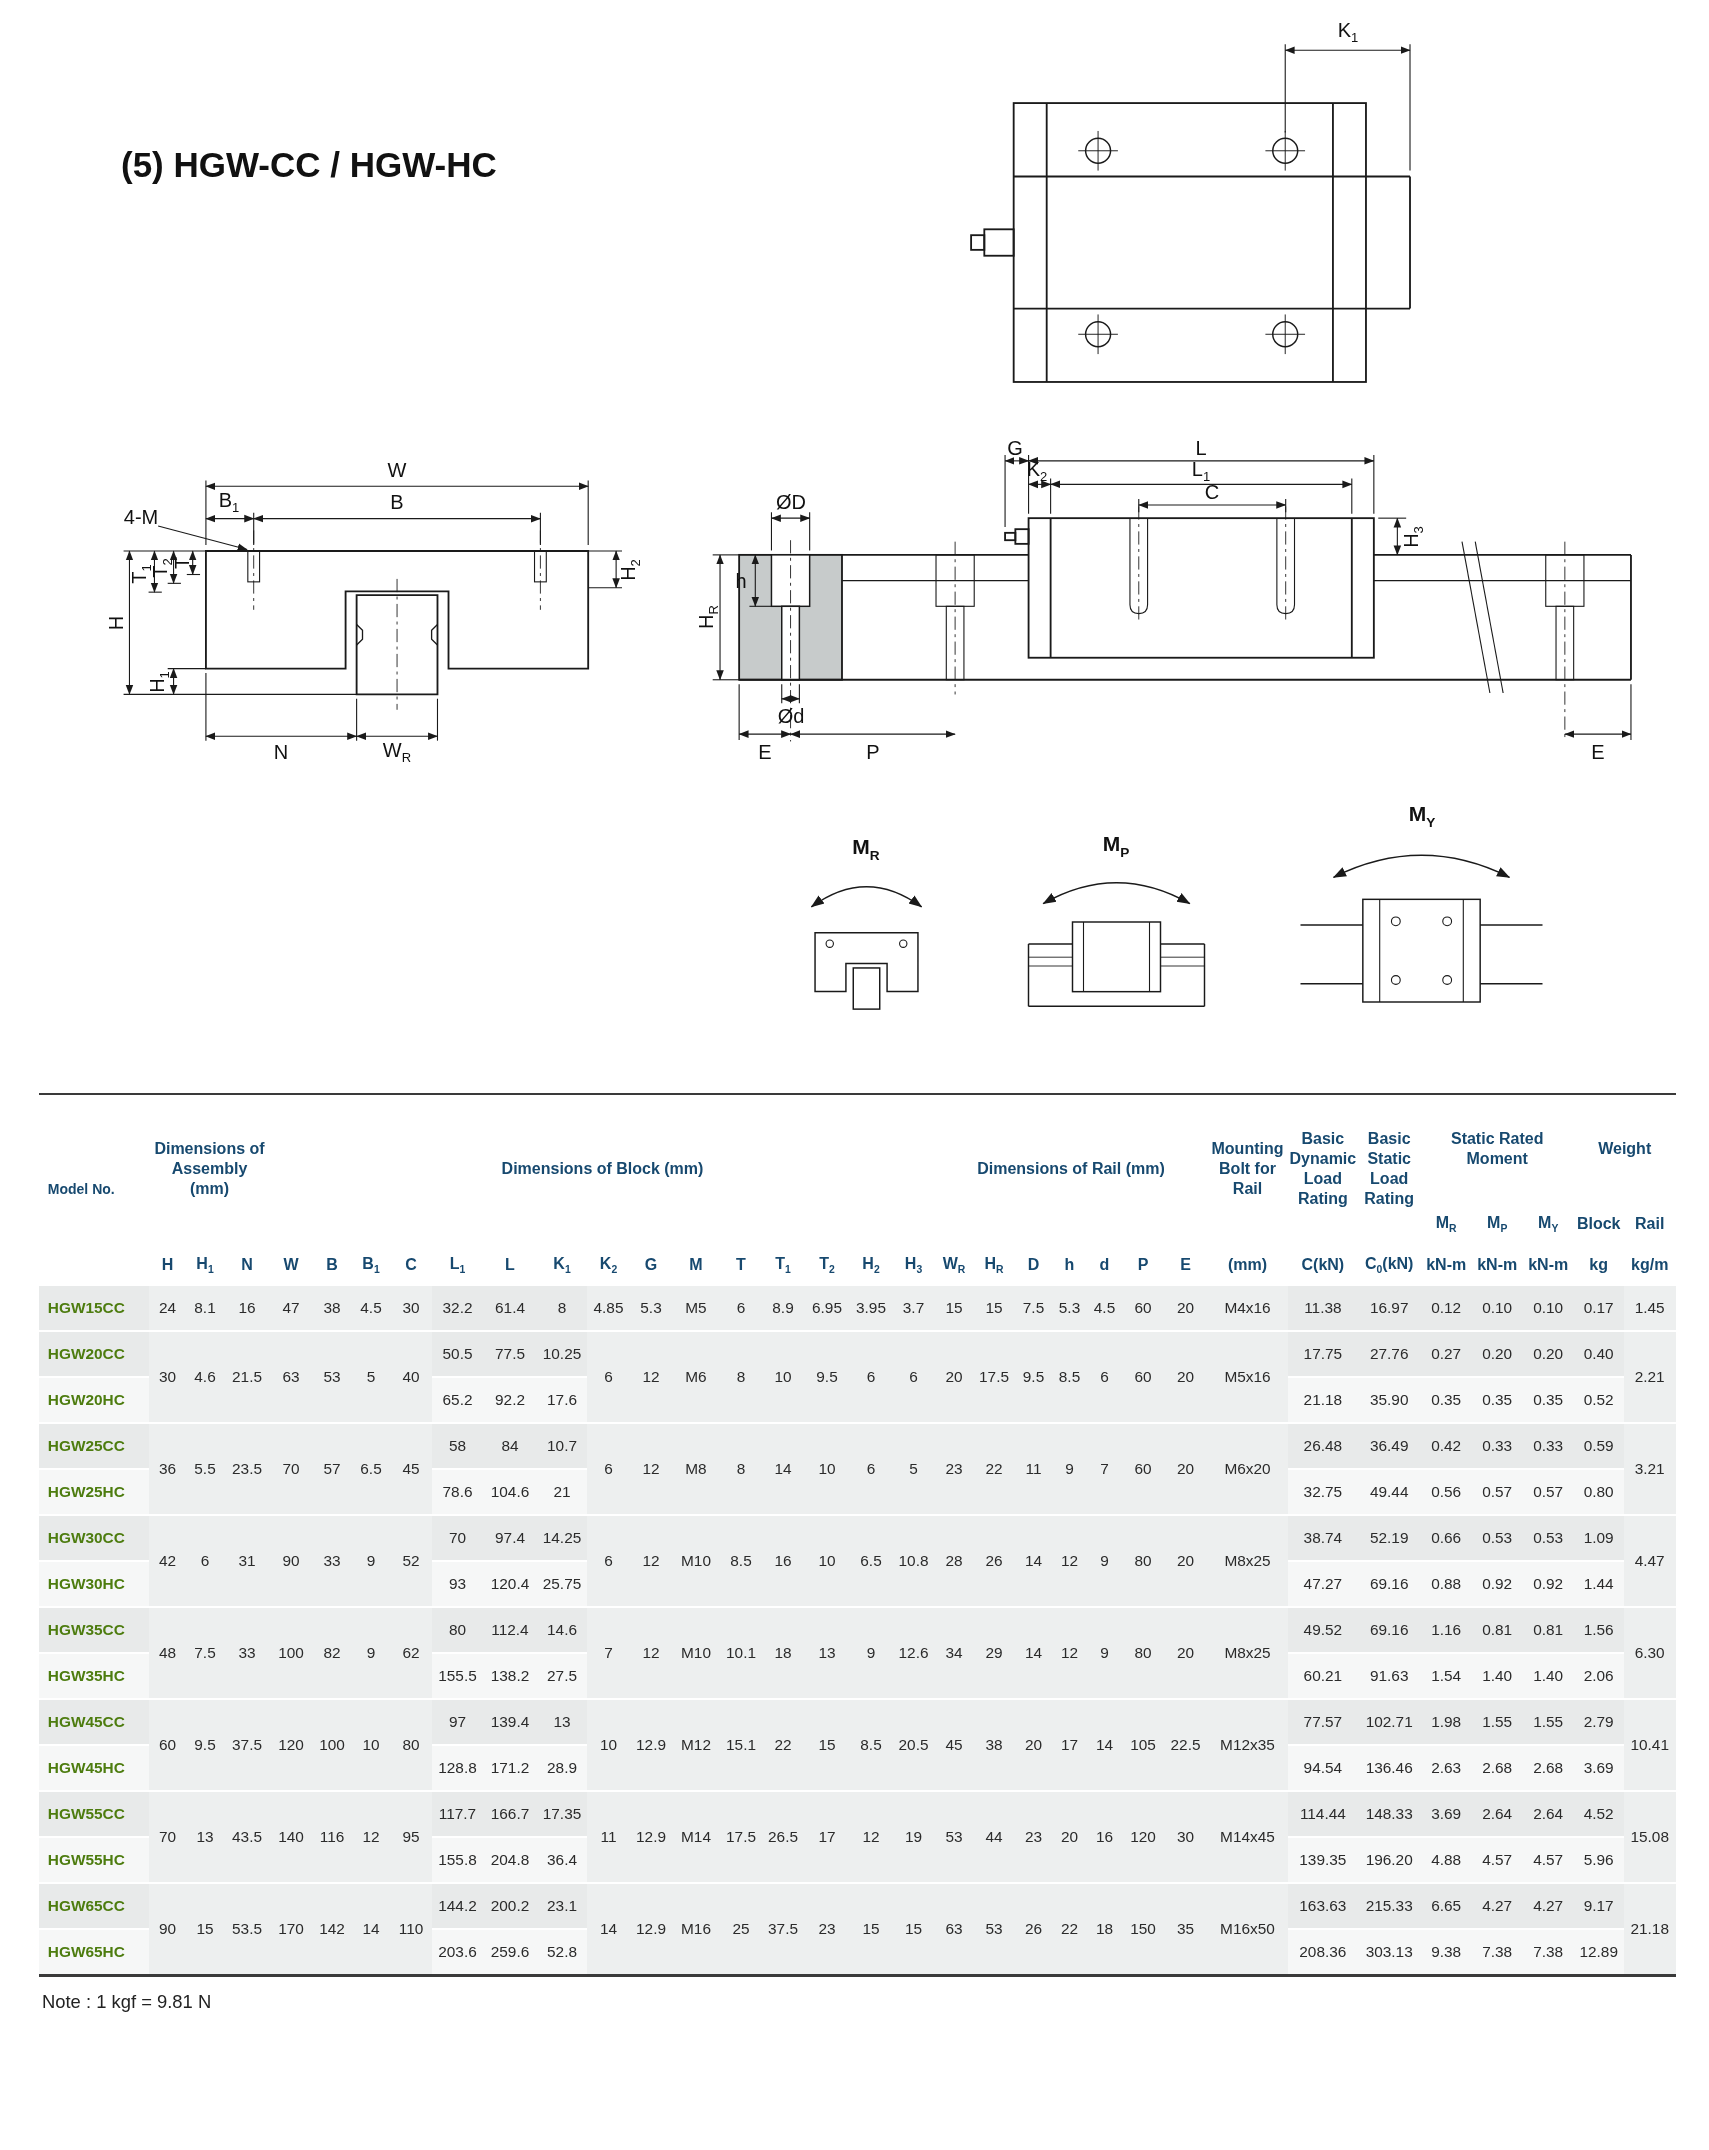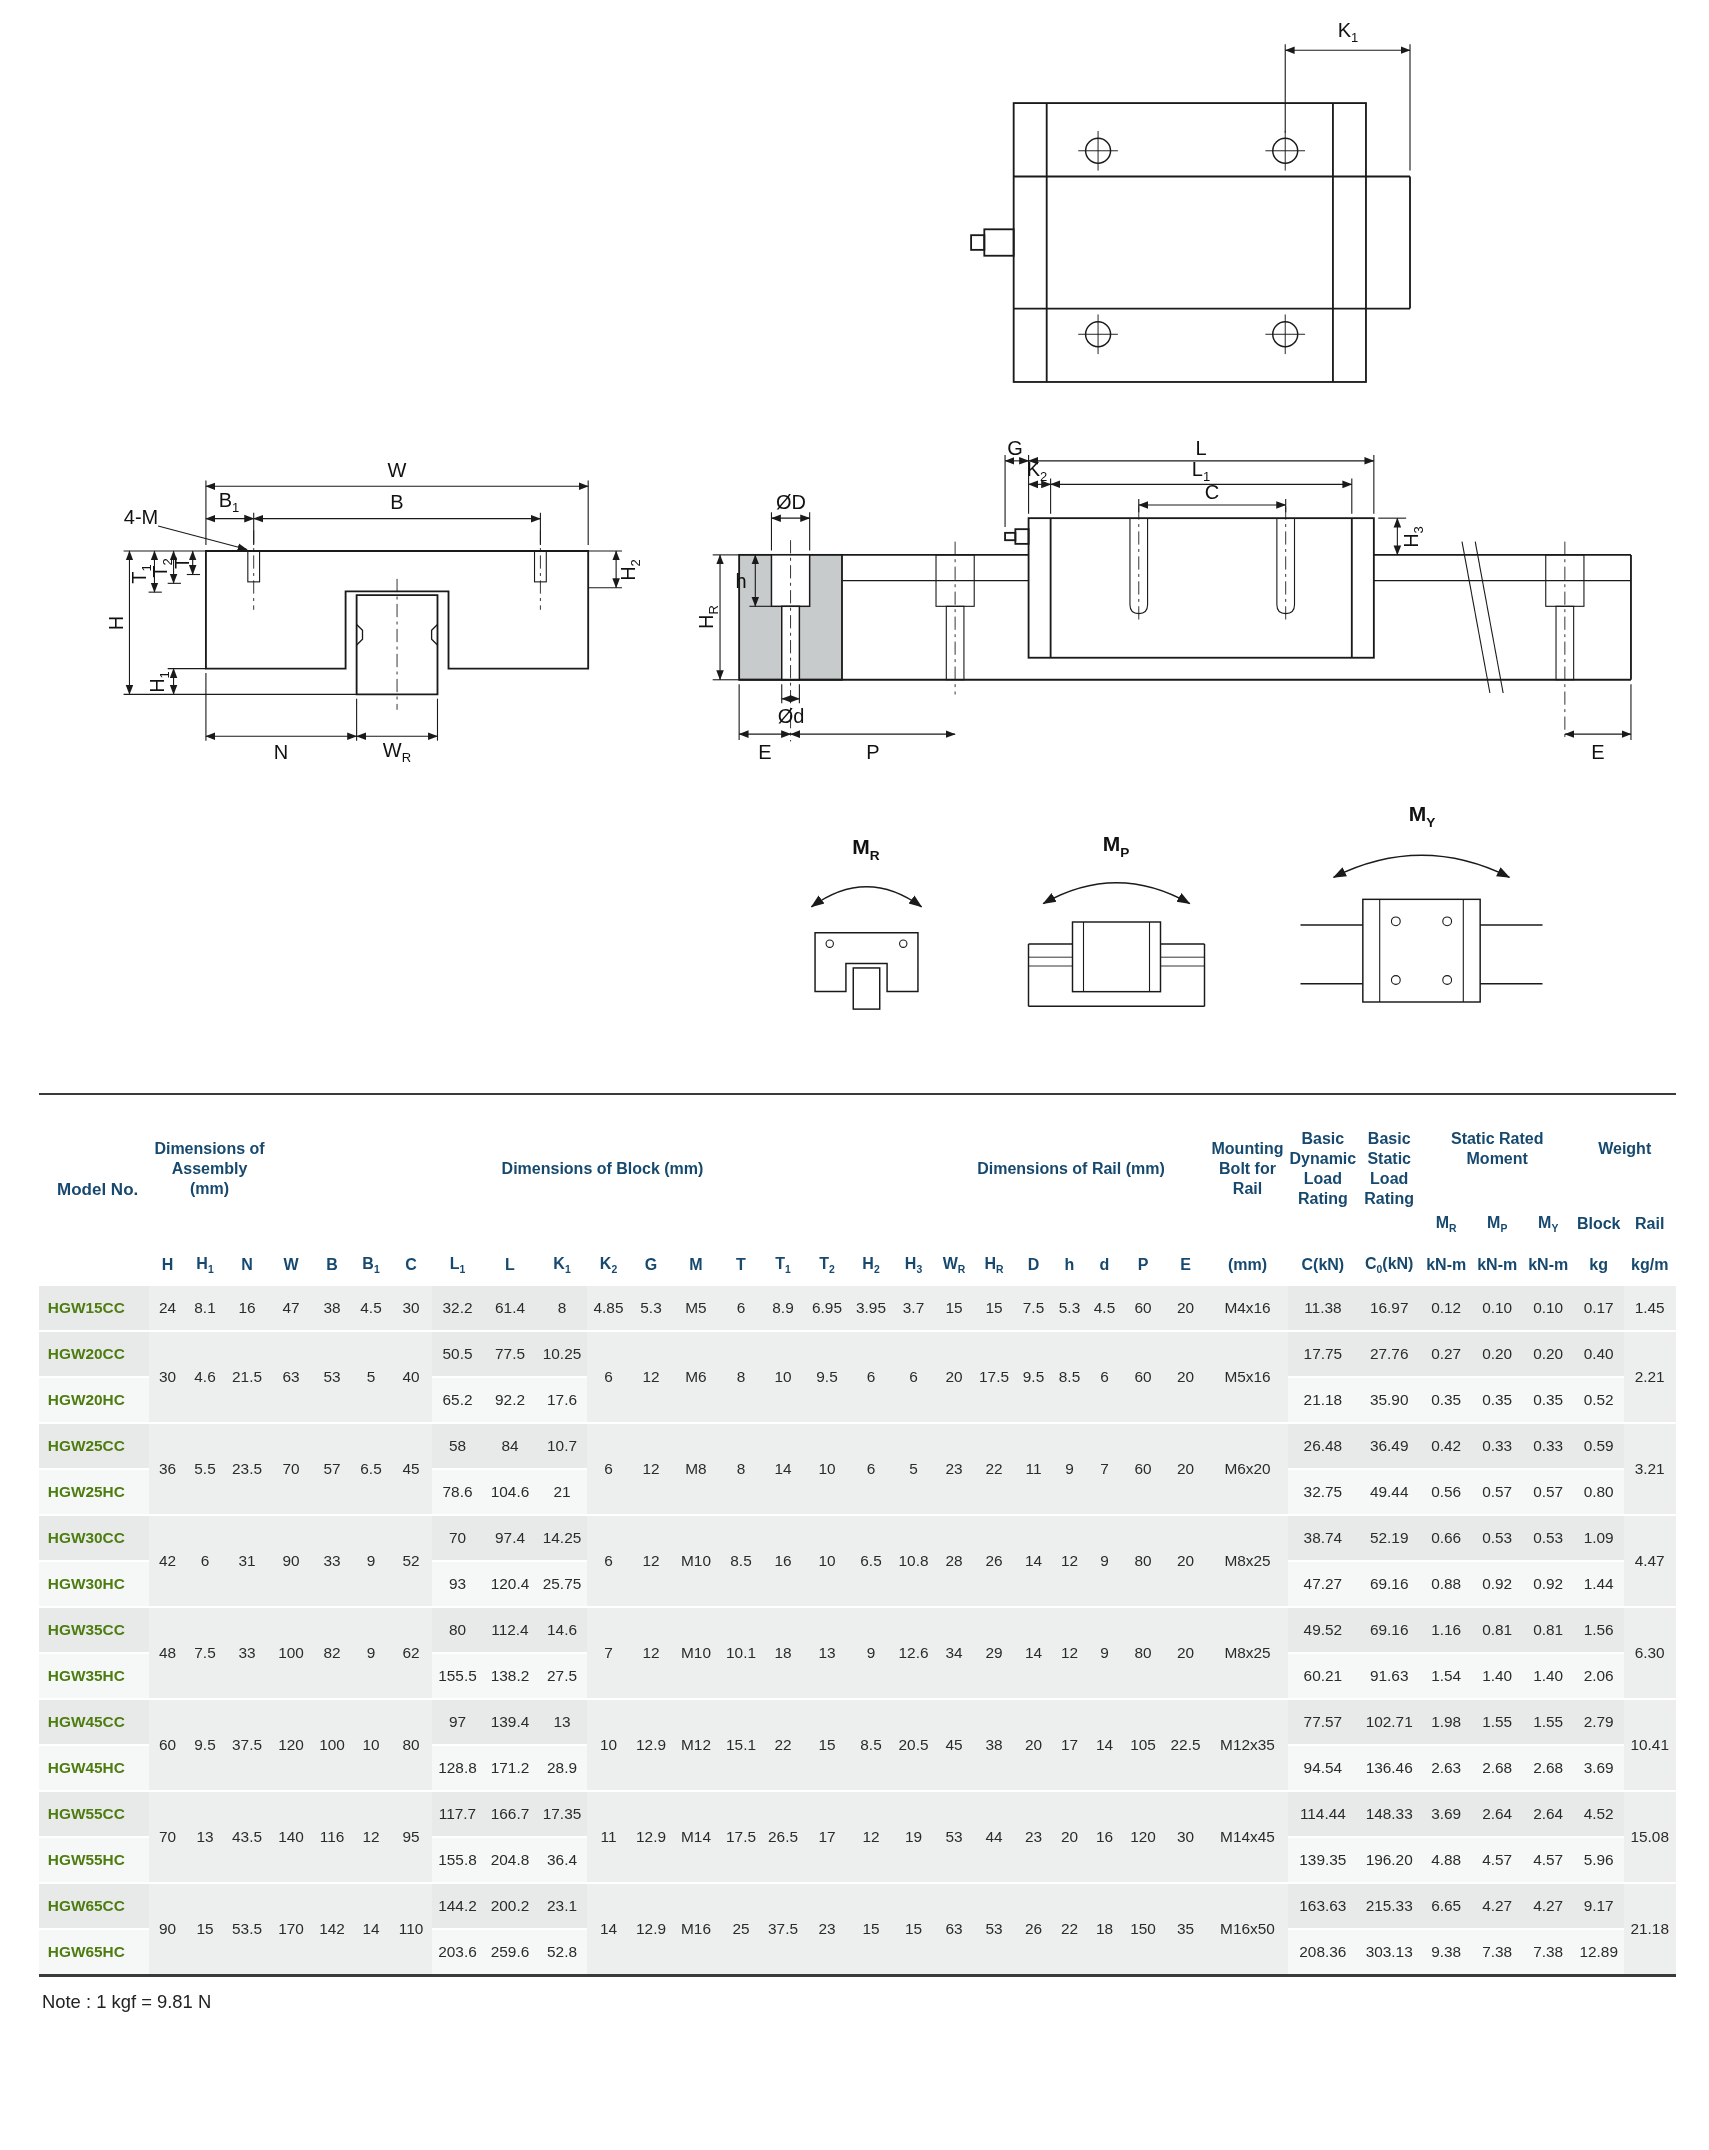--- a/index.html
+++ b/index.html
@@ -15,37 +15,38 @@
   .dlabel { position:absolute; transform:translate(-50%,-50%); font-size:20px; color:#111; white-space:nowrap; }
   .dlabel.rot { transform:translate(-50%,-50%) rotate(-90deg); }
   .mlabel { font-size:21px; font-weight:bold; }
   svg { display:block; }
 
   .spec { border-collapse:collapse; table-layout:fixed; margin:13.2px 0 0 39px;
           border-top:2.2px solid #3a3a3a; border-bottom:3.7px solid #3a3a3a; }
   .spec th { color:#17496f; font-weight:bold; text-align:center; vertical-align:middle;
              padding:4.4px 1.5px; font-size:16px; line-height:1.25; border-bottom:2.2px solid #fff; }
   .spec thead tr:first-child th { height:110px; }
-  .spec th.model-h { text-align:center; padding-left:8.8px; font-size:17px; }
+  .spec th.model-h { text-align:left; padding-left:8.8px; font-size:14px; }
   .spec th.sub-h { height:40px; }
   .spec th.sym { height:41px; font-size:16px; }
   .spec td { text-align:center; vertical-align:middle; font-size:15.4px; height:46px; padding:1.5px;
              border-bottom:2.2px solid #fff; color:#2b2b2b; }
   .spec td.model { text-align:left; padding-left:8.8px; font-weight:bold; color:#4d7c0f; }
   tr.cc td { background:#e8eaea; }
   tr.hc td { background:#f6f7f7; }
   .spec td.shared { background:#edefef; }
   .note { margin:14.7px 0 0 42px; font-size:18.4px; color:#222; }
   sub { font-size:0.65em; }
 </style>
 </head>
 <body>
 
 <div class="drawing-area">
 
+  <div class="page-title">(5) HGW-CC / HGW-HC</div>
 
   <div class="panel" style="left:962px; top:14.7px; width:485px; height:400px;">
     <svg width="485" height="400" viewBox="0 0 660 545">
       <defs>
         <marker id="ar-top" viewBox="0 0 10 10" refX="9.5" refY="5" markerWidth="9" markerHeight="9" orient="auto-start-reverse">
           <path d="M0,1.2 L10,5 L0,8.8 Z" fill="#1a1a1a"></path>
         </marker>
       </defs>
       <g stroke="#1a1a1a" fill="none" stroke-width="2.5">
         <rect x="70" y="120" width="480" height="380"></rect>

